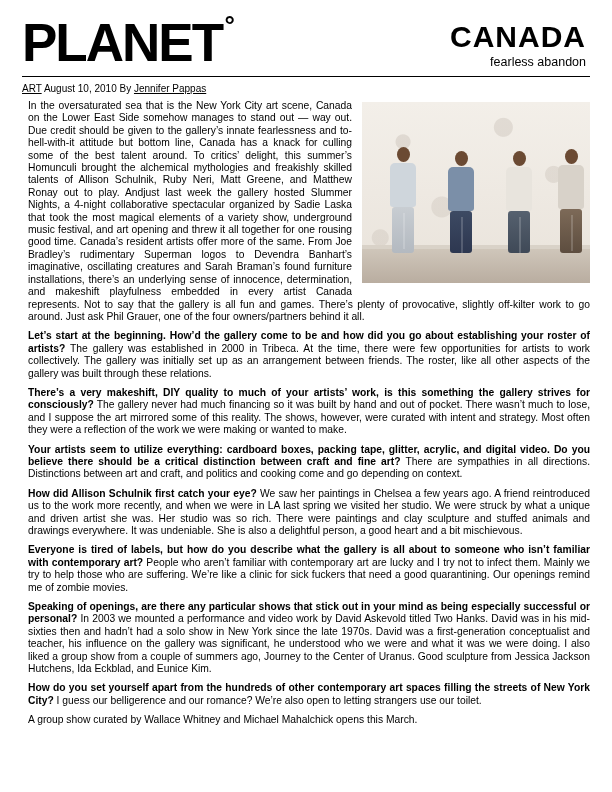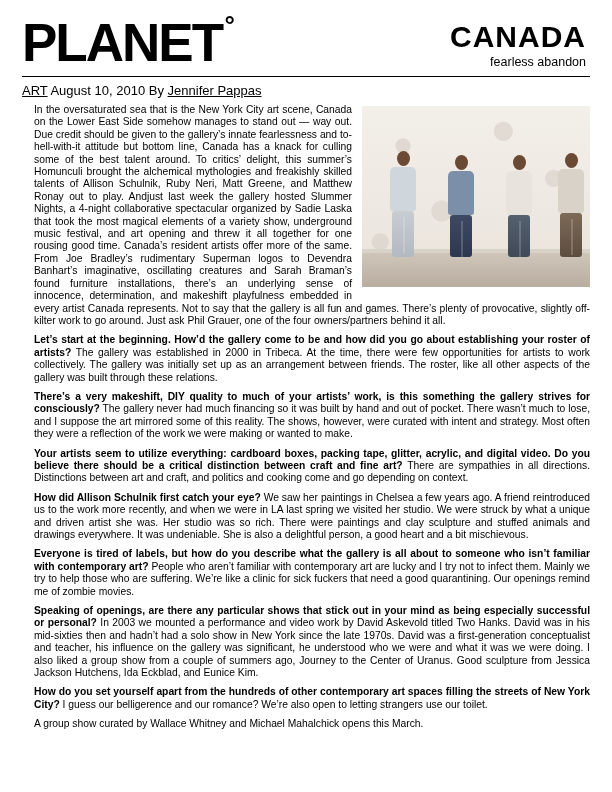--- a/index.html
+++ b/index.html
@@ -67,38 +67,38 @@
     margin-top: 4px;
     line-height: 1;
   }
   .rule {
     border: none;
     border-top: 1px solid #000;
     margin: 2px 0 6px 0;
   }
   
   .byline {
-    font-size: 13px;
+    font-size: 10px;
     margin-bottom: 6px;
   }
   .byline .cat {
     text-decoration: underline;
     font-weight: normal;
   }
   .byline .author {
     text-decoration: underline;
   }
   
   .article {
     font-size: 10.3px;
     line-height: 12.4px;
     text-align: justify;
   }
   .article p {
-    margin: 0 0 7px 12px;
+    margin: 0 0 7px 6px;
   }
   .q {
     font-weight: bold;
   }
   .photo {
     float: right;
     width: 228px;
     height: 181px;
     margin: 2px 0 4px 10px;
     position: relative;

